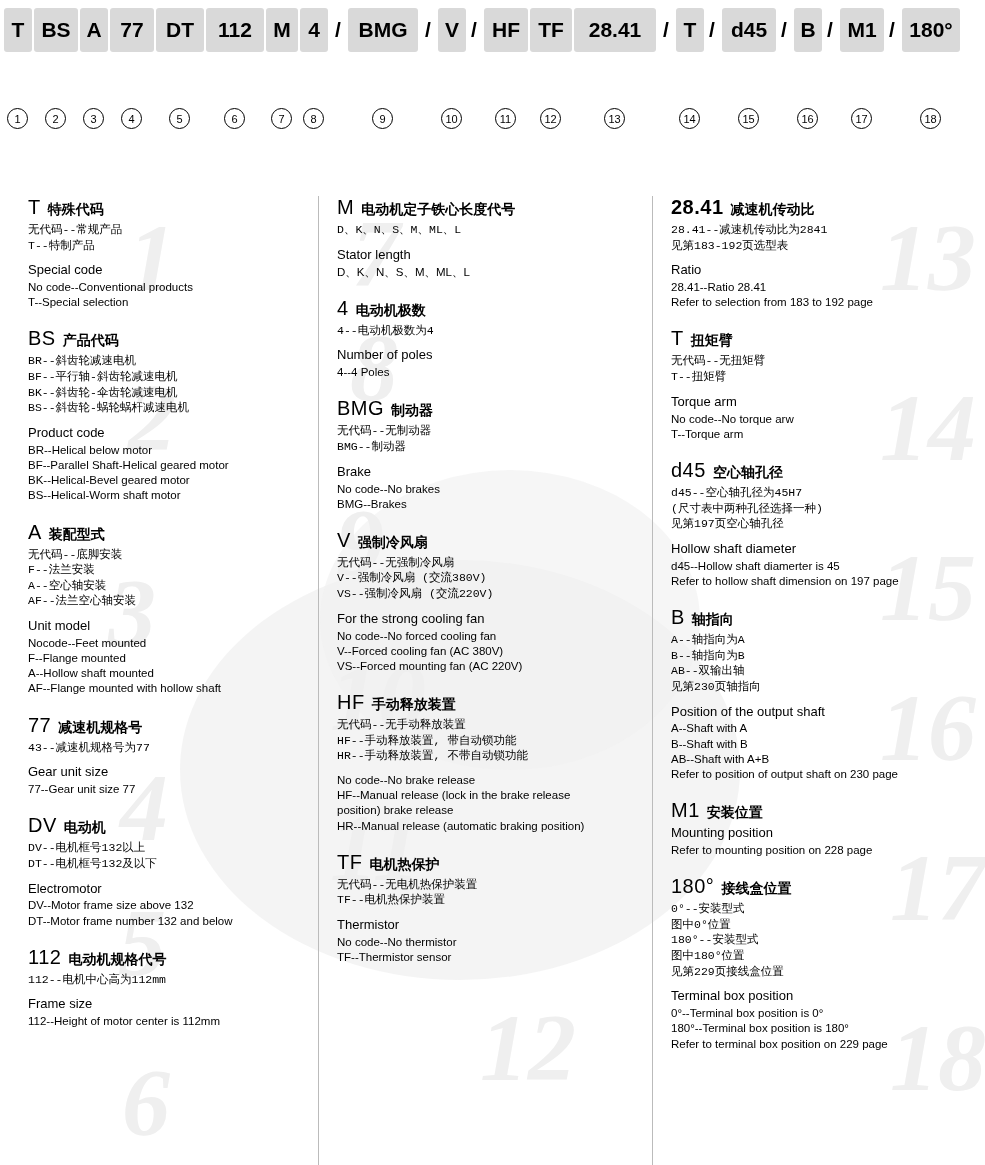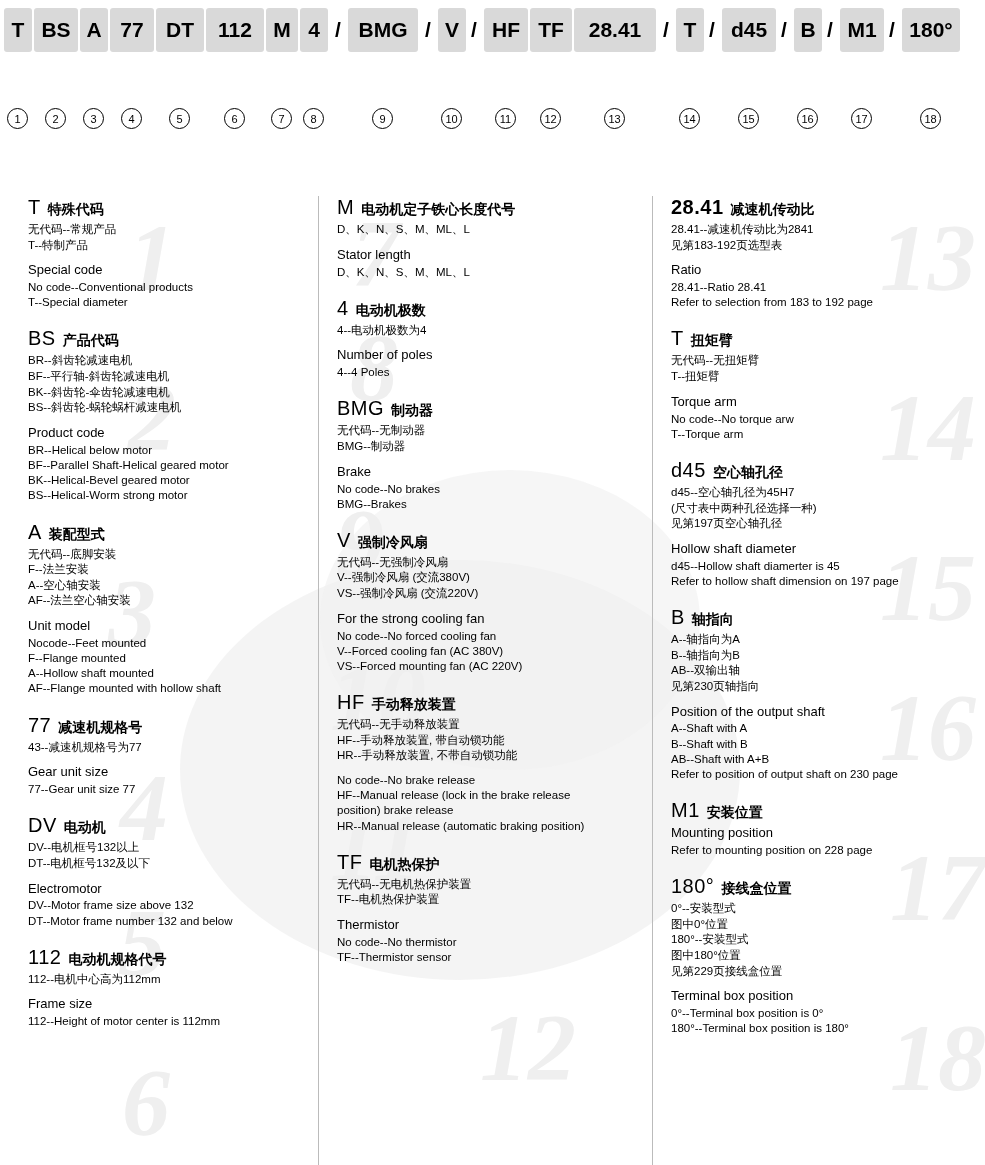--- a/index.html
+++ b/index.html
@@ -129,21 +129,21 @@
   }
   .entry-code.bold { font-weight: 700; }
   .entry-title-cn {
     font-size: 14px;
     font-weight: 700;
     font-family: "DejaVu Sans", sans-serif;
   }
   .lines-cn {
     font-size: 11.5px;
     line-height: 1.36;
-    font-family: Liberation Sans, sans-serif;
+    font-family: Liberation Mono, monospace;
     margin-bottom: 9px;
   }
   .sub-title-en {
     font-size: 13px;
     line-height: 1.3;
     margin-bottom: 1px;
   }
   .lines-en {
     font-size: 11.5px;
     line-height: 1.32;
@@ -233,40 +233,40 @@
           <span class="entry-code">T</span>
           <span class="entry-title-cn">特殊代码</span>
         </div>
         <div class="lines-cn">
           <div>无代码--常规产品</div>
           <div>T--特制产品</div>
         </div>
         <div class="sub-title-en">Special code</div>
         <div class="lines-en">
           <div>No code--Conventional products</div>
-          <div>T--Special diameter</div>
+          <div>T--Special selection</div>
         </div>
       </div>
       <div class="entry">
         <div class="entry-head">
           <span class="entry-code">BS</span>
           <span class="entry-title-cn">产品代码</span>
         </div>
         <div class="lines-cn">
           <div>BR--斜齿轮减速电机</div>
           <div>BF--平行轴-斜齿轮减速电机</div>
           <div>BK--斜齿轮-伞齿轮减速电机</div>
           <div>BS--斜齿轮-蜗轮蜗杆减速电机</div>
         </div>
         <div class="sub-title-en">Product code</div>
         <div class="lines-en">
           <div>BR--Helical below motor</div>
           <div>BF--Parallel Shaft-Helical geared motor</div>
           <div>BK--Helical-Bevel geared motor</div>
-          <div>BS--Helical-Worm strong motor</div>
+          <div>BS--Helical-Worm shaft motor</div>
         </div>
       </div>
       <div class="entry">
         <div class="entry-head">
           <span class="entry-code">A</span>
           <span class="entry-title-cn">装配型式</span>
         </div>
         <div class="lines-cn">
           <div>无代码--底脚安装</div>
           <div>F--法兰安装</div>
@@ -500,16 +500,17 @@
           <div>0°--安装型式</div>
           <div>图中0°位置</div>
           <div>180°--安装型式</div>
           <div>图中180°位置</div>
           <div>见第229页接线盒位置</div>
         </div>
         <div class="sub-title-en">Terminal box position</div>
         <div class="lines-en">
           <div>0°--Terminal box position is 0°</div>
           <div>180°--Terminal box position is 180°</div>
+          <div>Refer to terminal box position on 229 page</div>
         </div>
       </div>
     </div>
 </div>
 
 </body></html>

